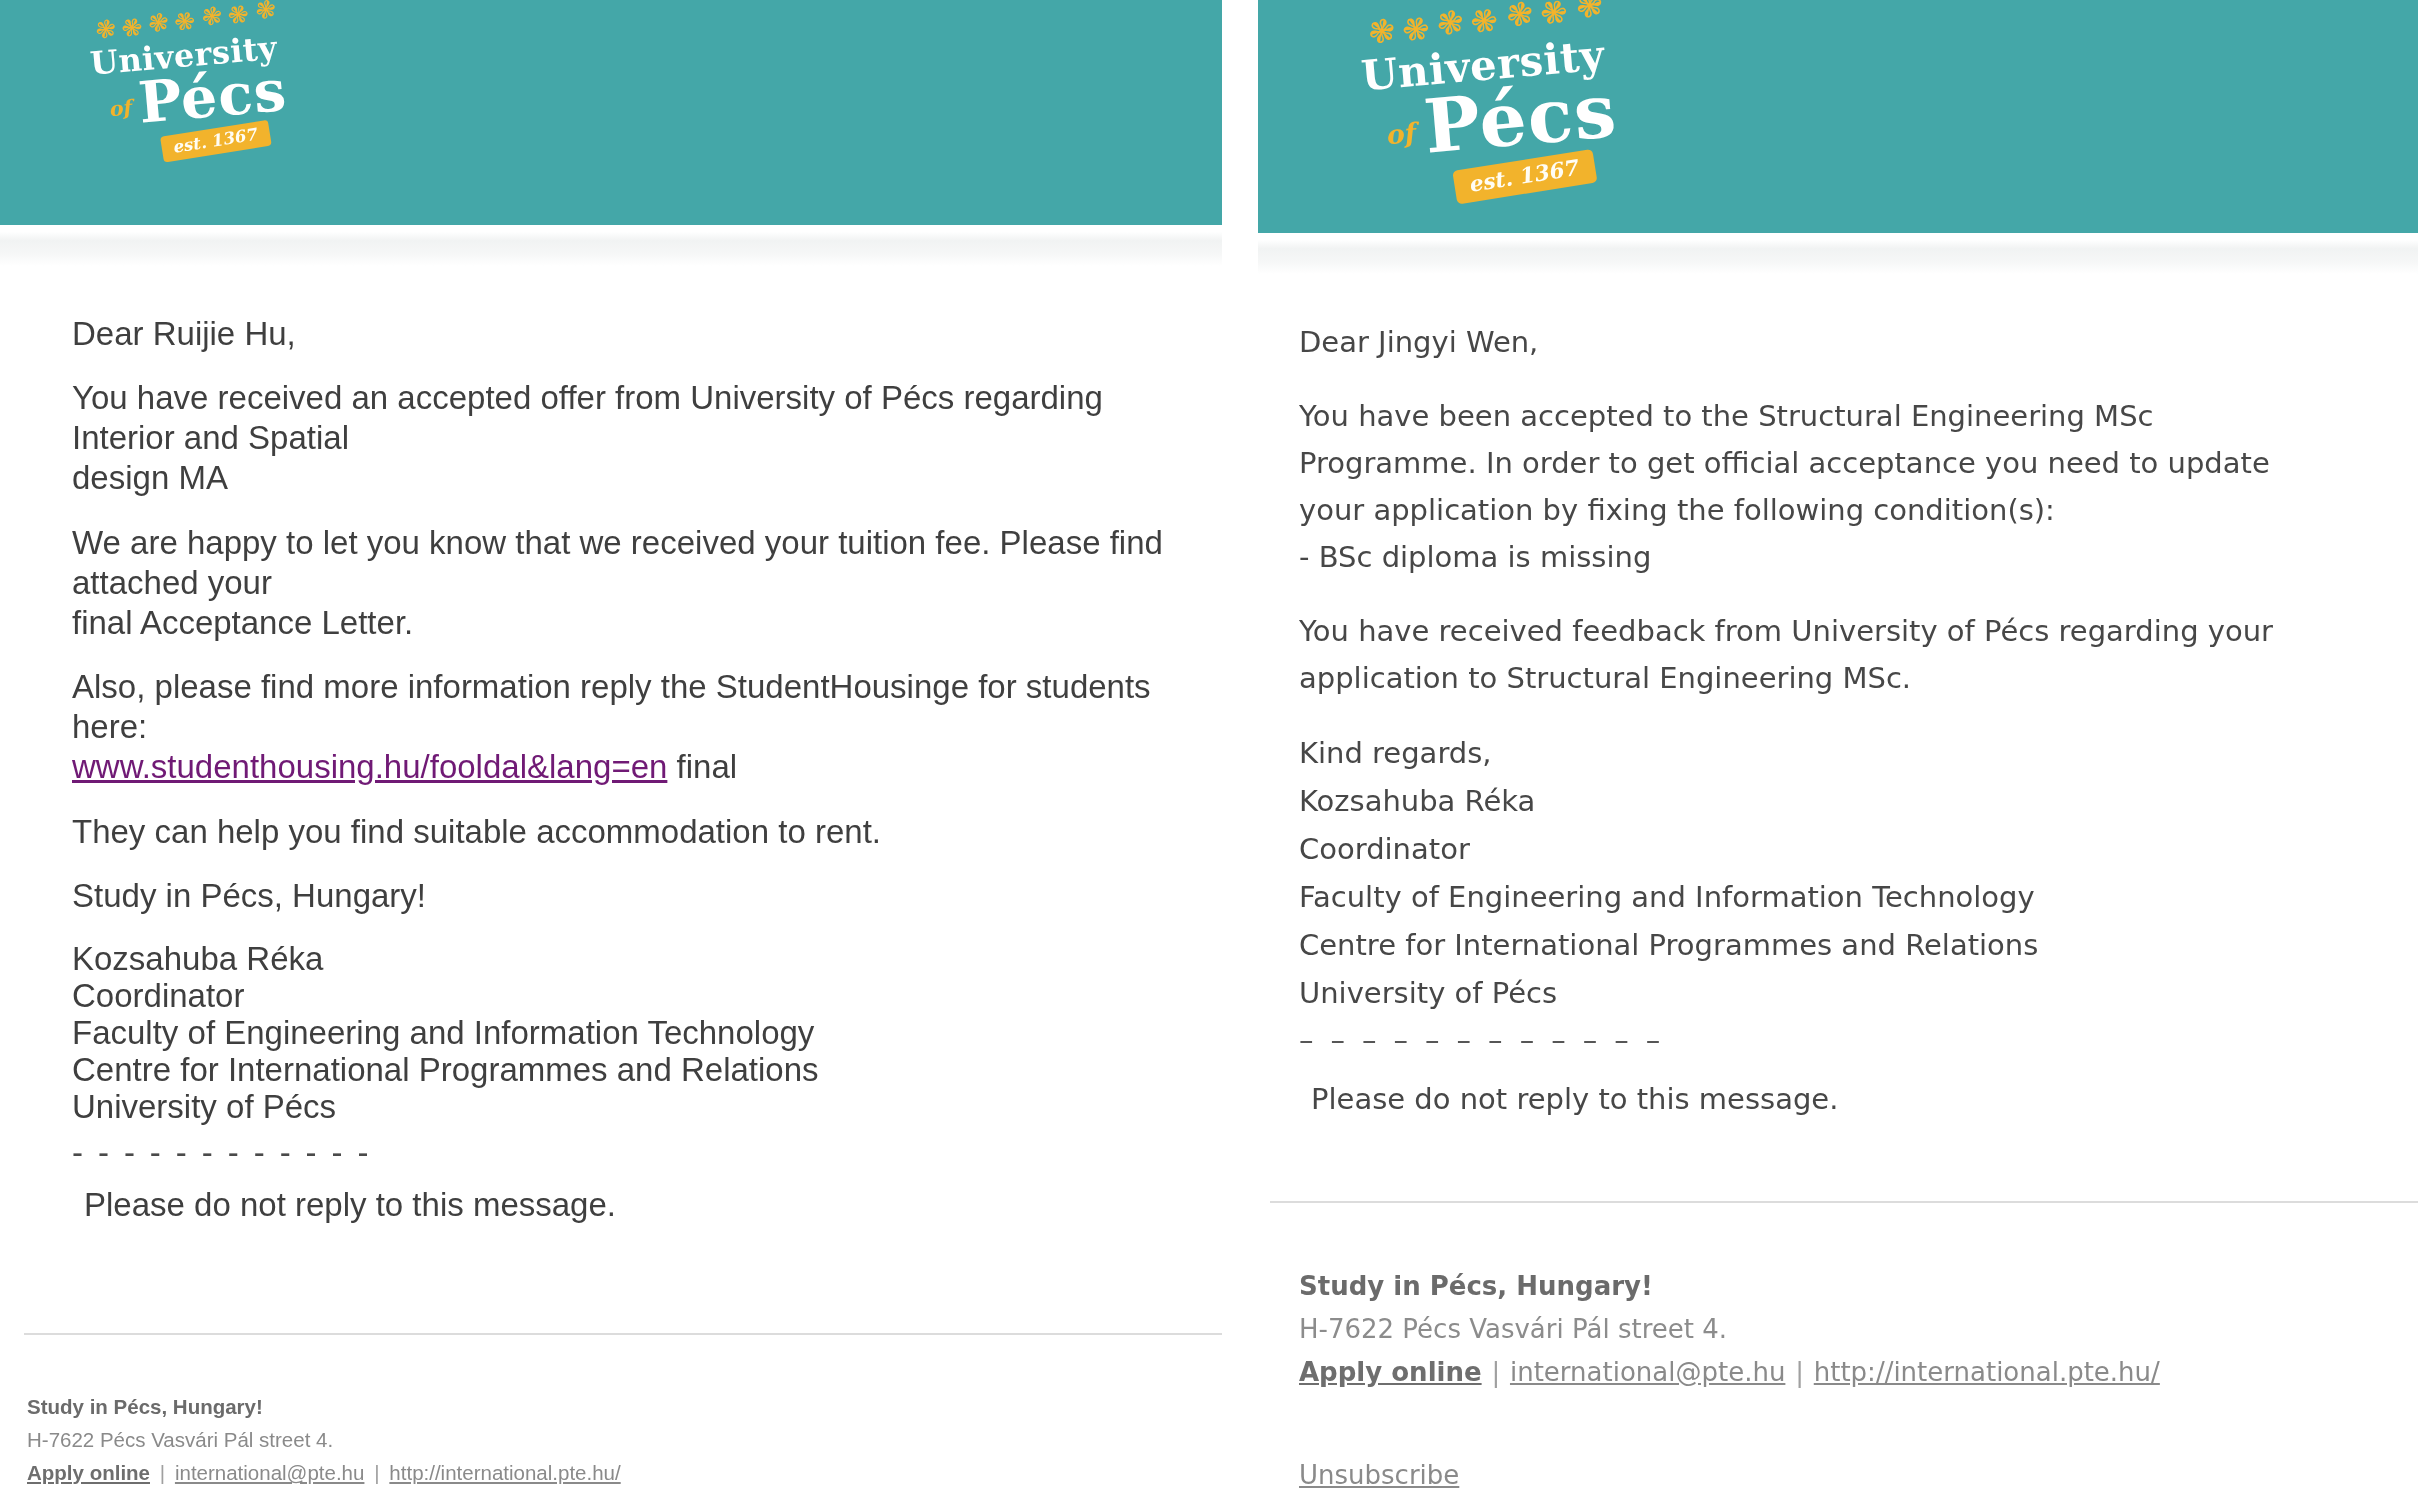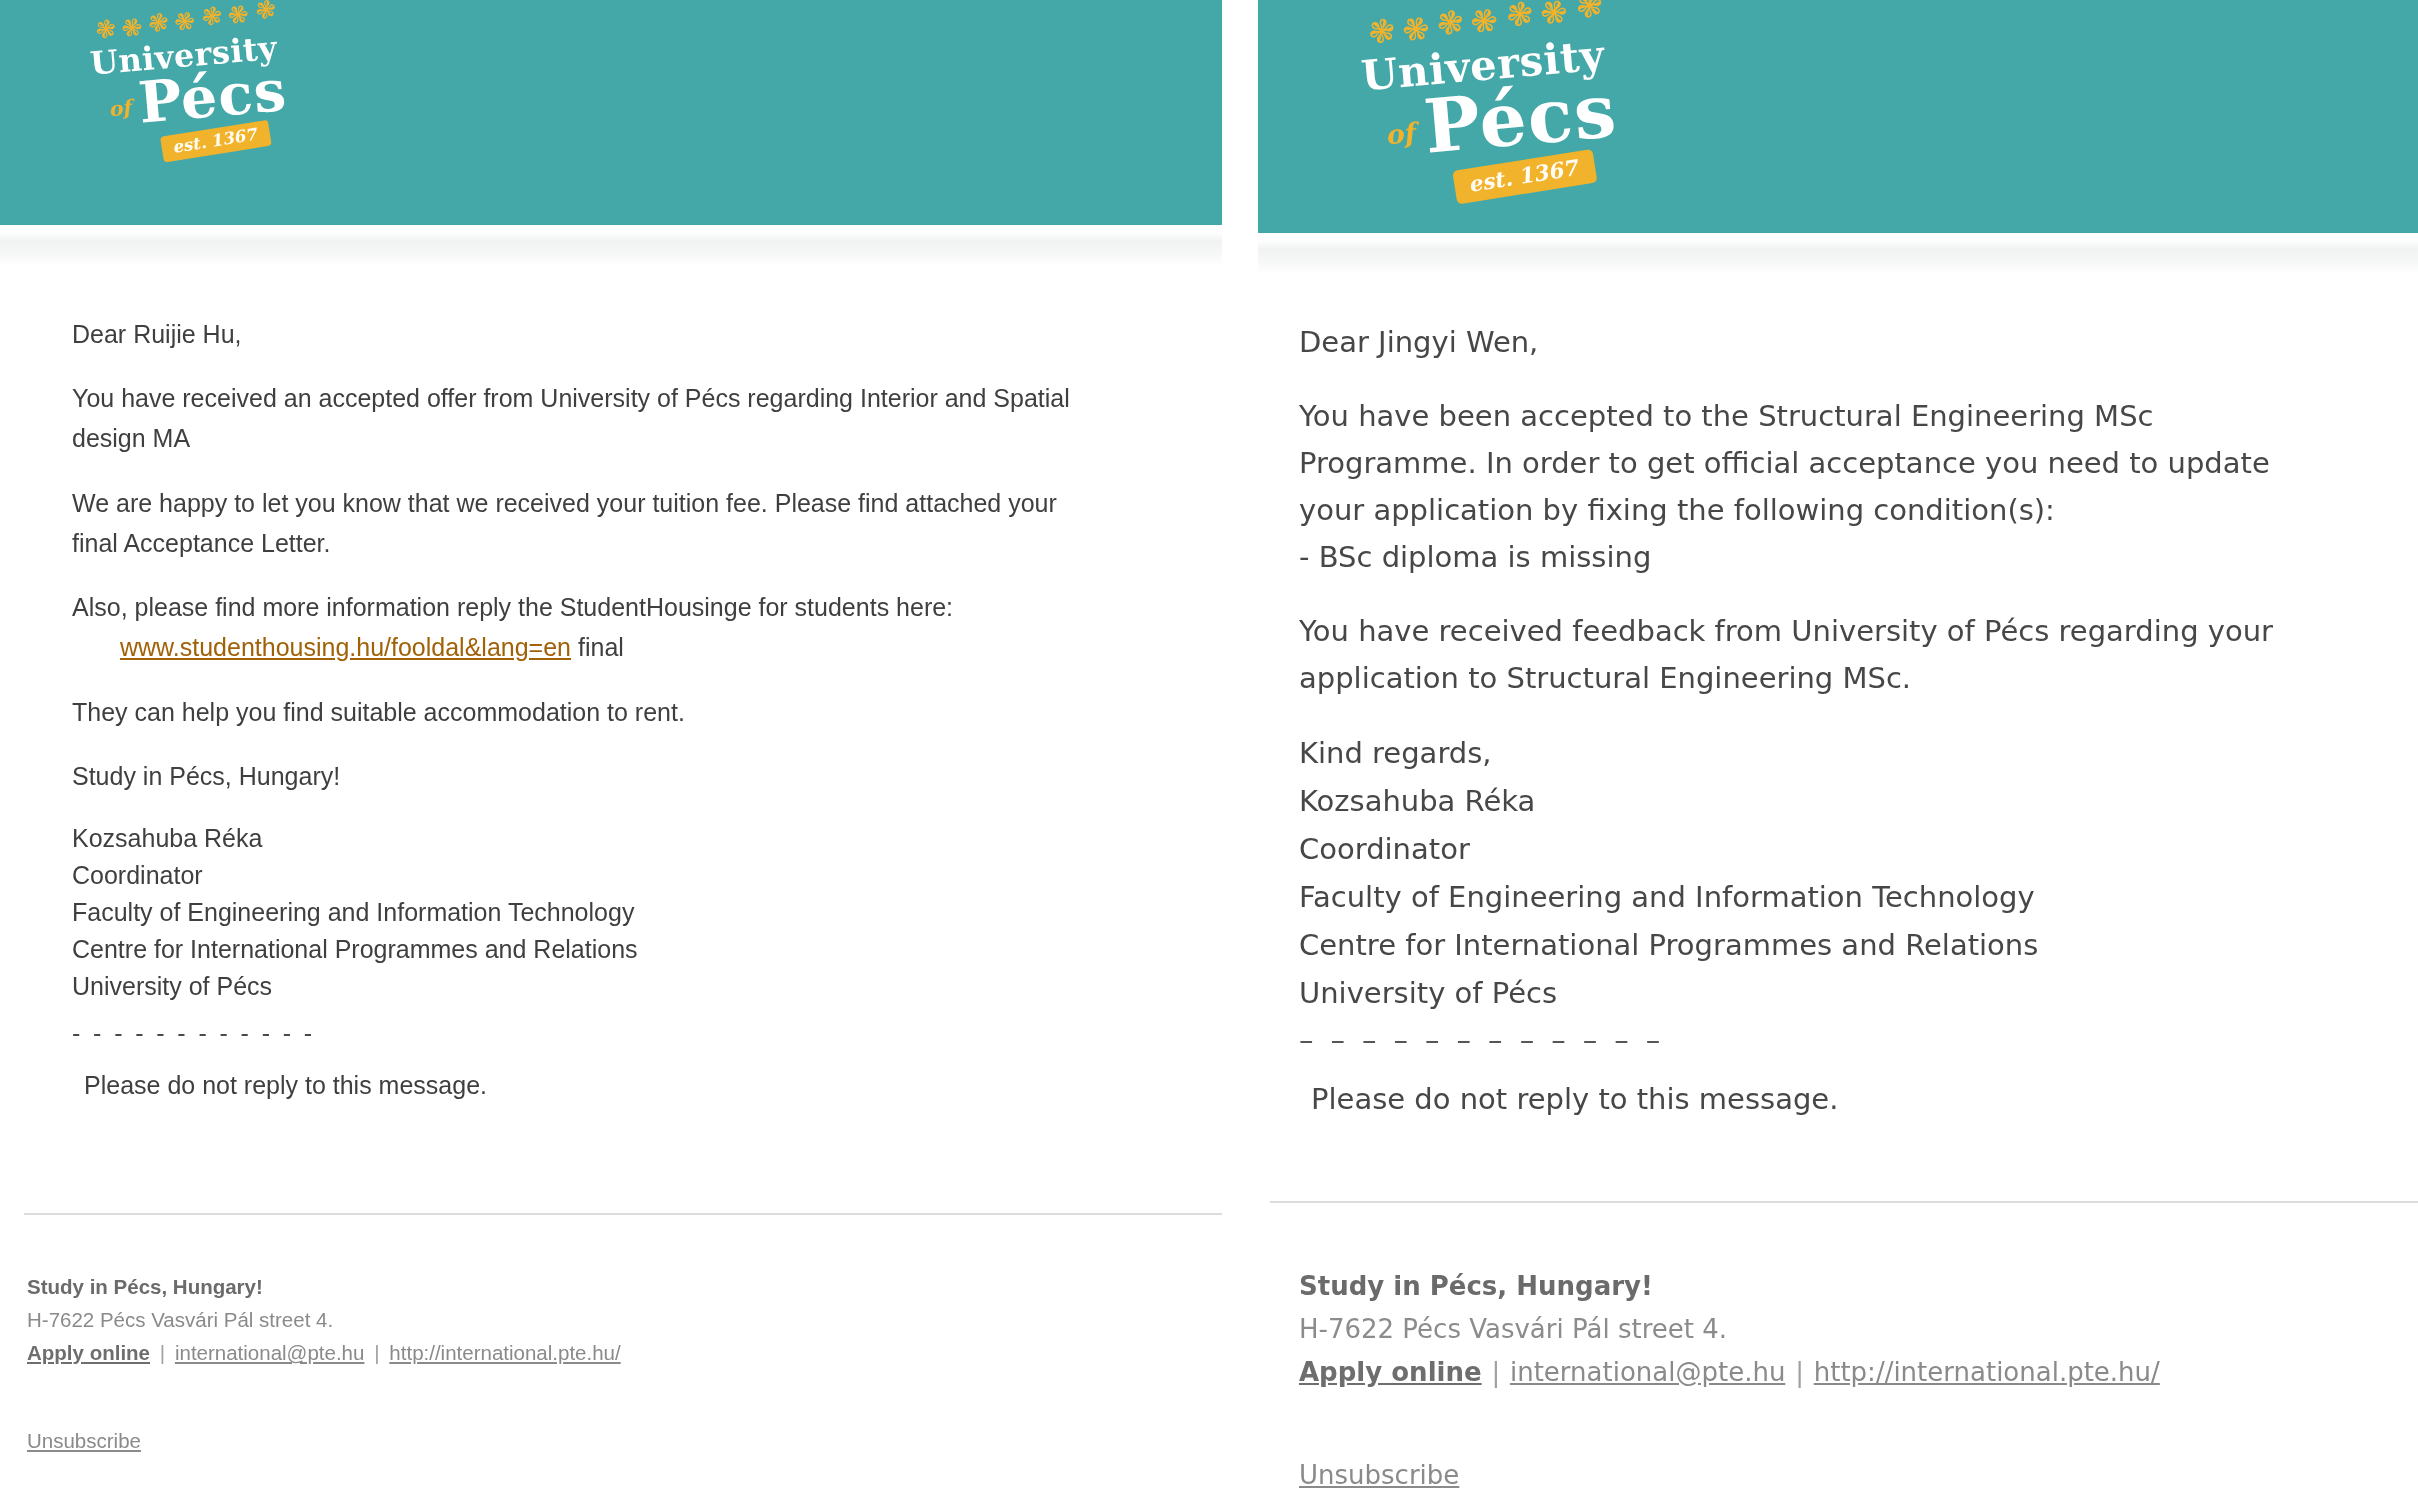--- a/index.html
+++ b/index.html
@@ -50,32 +50,32 @@
     display: inline-block; background: #F2B32C; color: #fffdf5;
     font-family: "DejaVu Serif", serif; font-weight: bold; font-style: italic;
     font-size: 16.6px; padding: 2px 11.7px 3.9px; border-radius: 3.9px;
     transform: rotate(-4deg); margin: 6.8px 0 0 64px;
   }
 
   
   .prewrap { white-space: pre-line; }
   .body-left {
     padding: 48px 17.6px 0 72px;
-    font-size: 25px; line-height: 40px; color: #3f3f3f;
+    font-size: 33px; line-height: 40px; color: #3f3f3f;
   }
   .body-left p { margin: 0 0 24.4px 0; }
   .body-left .signature { line-height: 37px; margin-bottom: 0; }
   .body-right {
     padding: 45px 17.6px 0 41px;
     font-family: "DejaVu Sans", sans-serif;
     font-size: 29px; line-height: 47px; color: #474747;
   }
   .body-right p { margin: 0 0 27px 0; }
   .body-right .signature { line-height: 48px; margin: 25px 0 0 0; }
-  .link-blue { color: #a16207; text-decoration: underline; cursor: pointer; margin-left: 48px; }
+  .link-blue { color: #701a75; text-decoration: underline; cursor: pointer; }
   .dashes-left  { color: #4a4a4a; letter-spacing: 2.9px; margin: 7.8px 0 5.9px 0 !important; }
   .dashes-right { color: #565656; letter-spacing: 3.9px; margin: 0 0 7.8px 0 !important; }
   .no-reply { margin: 12px !important; }
 
   
   .rule { border: none; border-top: 2px solid #dcdcdc; margin: 0; }
   .panel-left  .rule { margin: 108px 0 0 24.4px; }
   .panel-right .rule { margin: 78px 0 0 11.7px; }
   .footer-left {
     padding: 55px 19.5px 0 27px;

